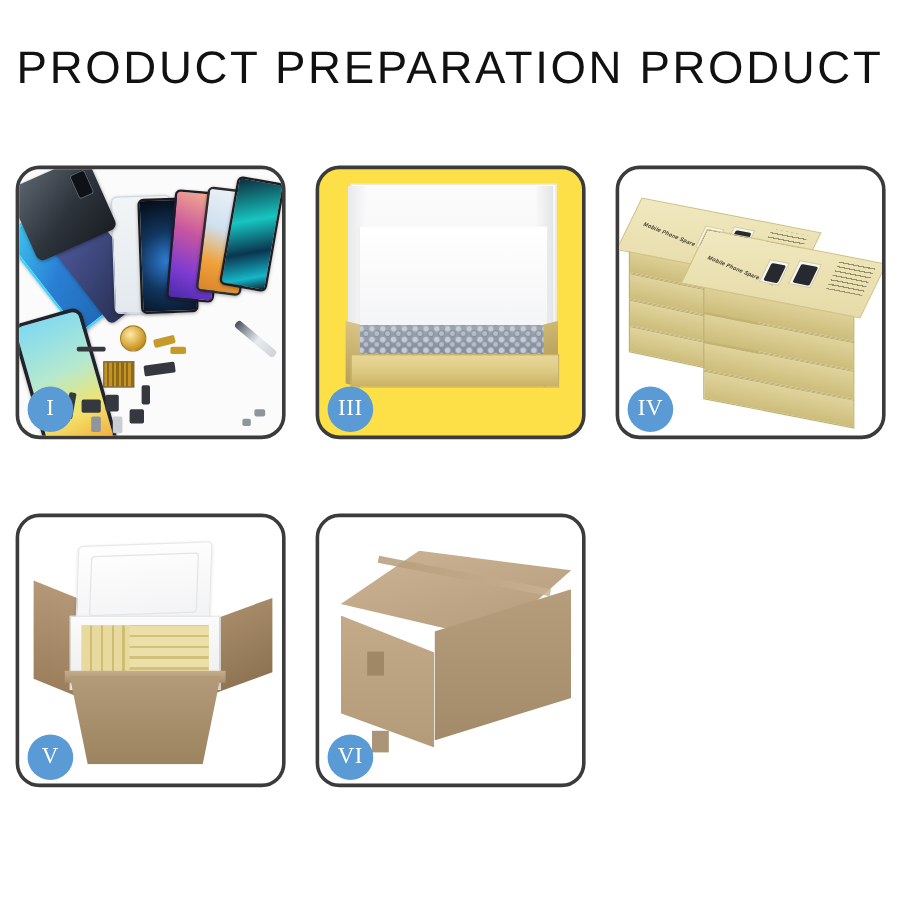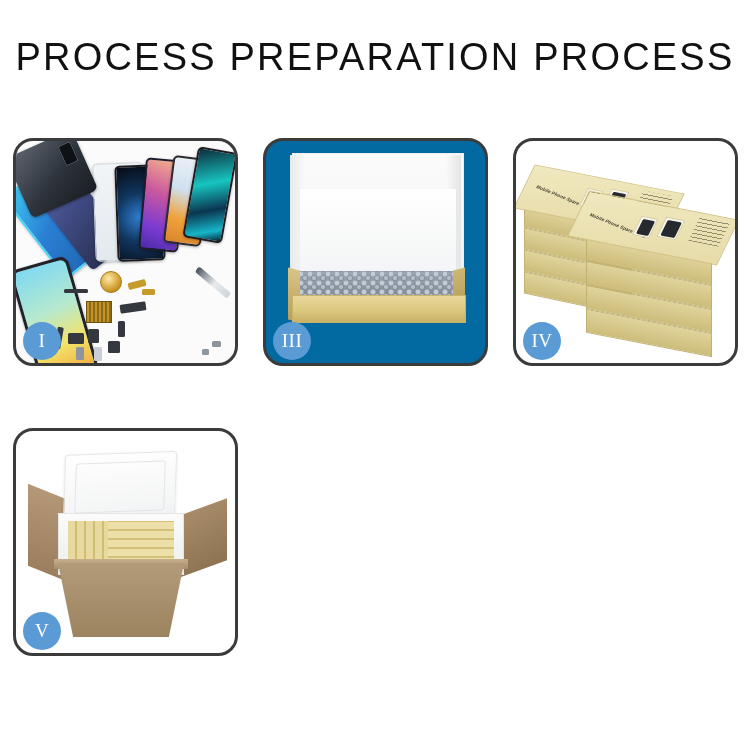--- a/index.html
+++ b/index.html
@@ -229,21 +229,21 @@
   .p2-overlay {
     position: absolute;
     inset: 0;
     background:
       radial-gradient(circle at 4px 4px, rgba(255,255,255,.85) 2.6px, rgba(190,198,206,.4) 3.4px, rgba(255,255,255,0) 4.4px) 0 0/13px 13px,
       radial-gradient(circle at 4px 4px, rgba(255,255,255,.6) 2.2px, rgba(190,198,206,.3) 3px, rgba(255,255,255,0) 4px) 6px 6px/13px 13px;
     pointer-events: none;
   }
 
   
-  .p3 { background: #0369a1; }
+  .p3 { background: #fde047; }
   .p3-lidflap {
     position: absolute;
     left: 26px; top: 12px; width: 172px; height: 116px;
     background: linear-gradient(180deg,#fbfbfb 0%,#f2f3f4 100%);
     border: 1px solid #eceded;
   }
   .p3-foam {
     position: absolute;
     left: 34px; top: 48px; width: 156px; height: 82px;
     background: linear-gradient(180deg,#ffffff 0%,#f4f5f6 100%);
@@ -422,21 +422,21 @@
   .p6-tab {
     position: absolute;
     background: #9b8260;
     opacity: .85;
   }
 </style>
 </head>
 <body>
 
 <div class="header">
-  <div class="title">PROCESS PREPARATION PROCESS</div>
+  <div class="title">PRODUCT PREPARATION PRODUCT</div>
 </div>
 
 <div class="grid">
 
   <div class="panel p1">
     <div class="panel-art">
       <div class="phone p1-blue"></div>
       <div class="phone p1-blue2"></div>
       <div class="phone p1-glass"></div>
       <div class="phone p1-dark"></div>
@@ -528,14 +528,25 @@
       <div class="p5-inner">
         <div class="p5-vert"></div>
         <div class="p5-horz"></div>
       </div>
       <div class="p5-rim"></div>
       <div class="p5-body"></div>
     </div>
     <div class="badge">V</div>
   </div>
 
+  <div class="panel p6">
+    <div class="panel-art">
+      <div class="p6-top"></div>
+      <div class="p6-seam"></div>
+      <div class="p6-left"></div>
+      <div class="p6-right"></div>
+      <div class="p6-tab" style="left:40px; top:112px; width:14px; height:20px;"></div>
+      <div class="p6-tab" style="left:44px; top:178px; width:14px; height:18px;"></div>
+    </div>
+    <div class="badge">VI</div>
+  </div>
 
 </div>
 
 </body></html>

